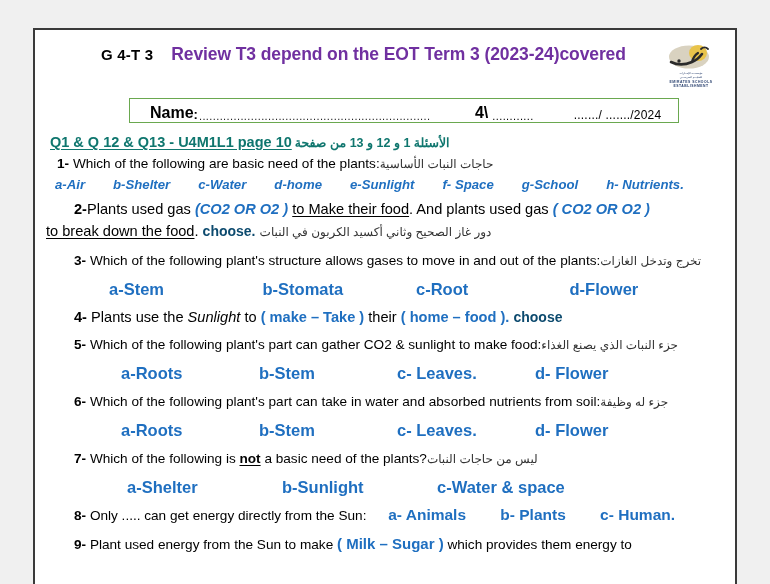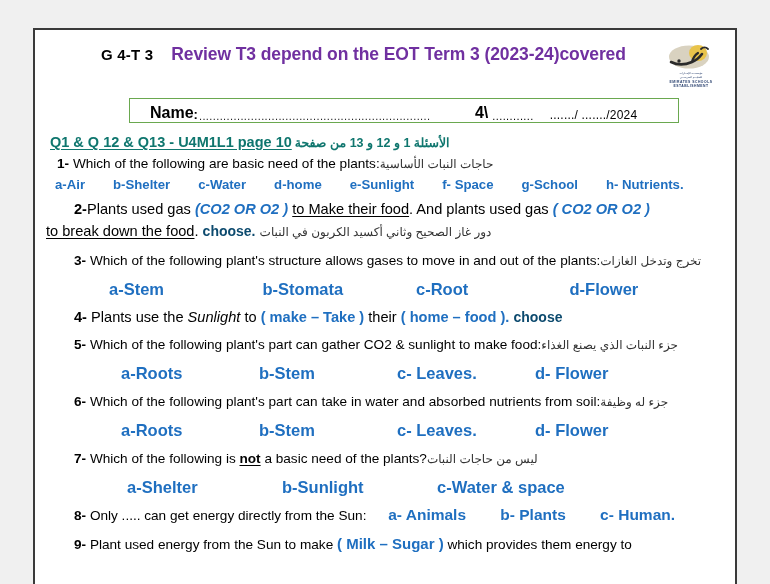--- a/index.html
+++ b/index.html
@@ -117,21 +117,21 @@
     white-space: nowrap;
   }
   .dots-mid {
     font-size: 11px;
     letter-spacing: .4px;
     margin-left: 4px;
     white-space: nowrap;
   }
   .date-slot {
     font-size: 12px;
-    margin-left: 16px;
+    margin-left: 40px;
     white-space: nowrap;
     letter-spacing: .2px;
   }
 
   
   .red-head {
     margin: 11px 0 0 7px;
     white-space: nowrap;
     color: #0f766e;
     font-weight: bold;
@@ -189,21 +189,21 @@
     display: flex;
     white-space: nowrap;
     color: #1f6fc0;
     font-weight: bold;
   }
   .opts-sm {
     font-size: 13.2px;
     margin: 4px 0 0 12px;
     gap: 0;
   }
-  .opts-sm .opt { margin-right: 28px; }
+  .opts-sm .opt { margin-right: 28px; font-style: italic; }
   .opts-lg {
     font-size: 16.5px;
     margin: 10px 0 4px 0;
     padding-left: 66px;
   }
   .opts-lg .opt { width: 183px; }
   .opts-lg4 {
     font-size: 16.5px;
     margin: 10px 0 4px 0;
     padding-left: 78px;

